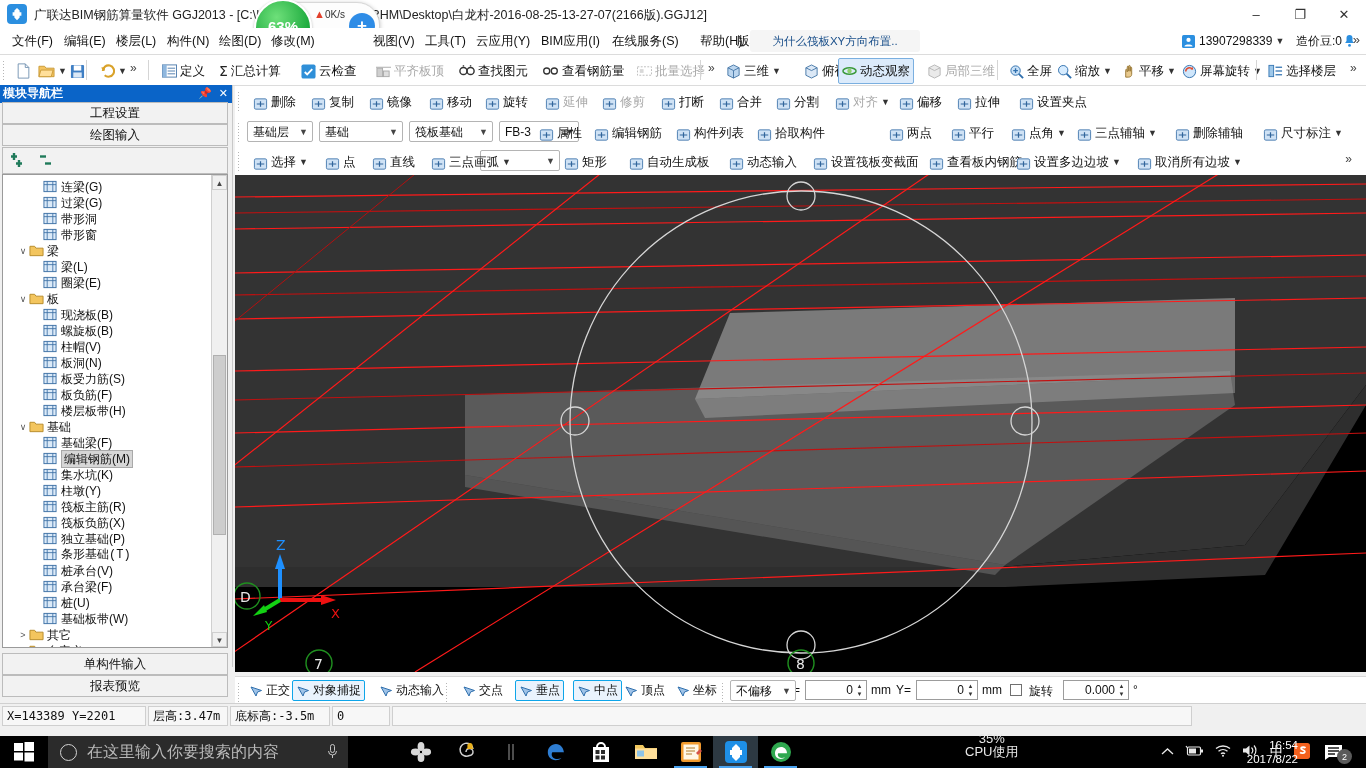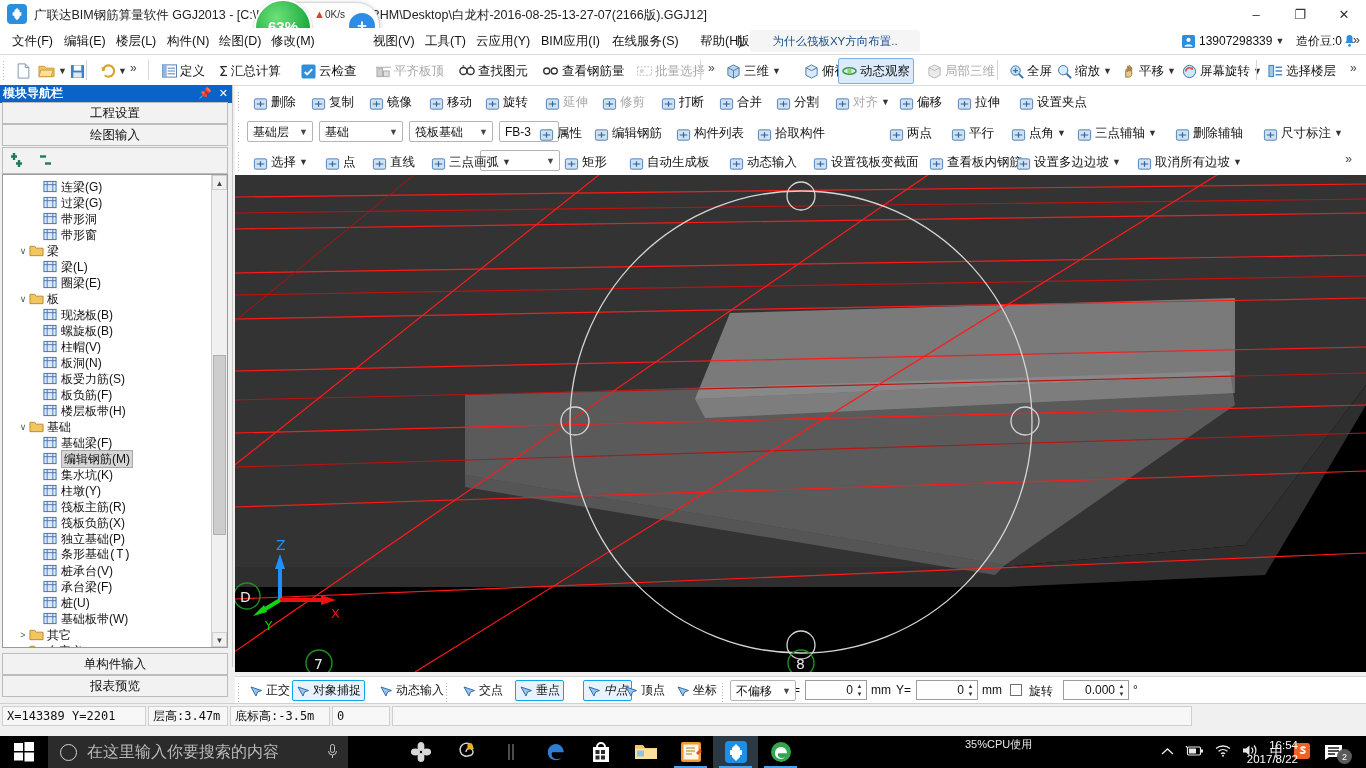--- a/index.html
+++ b/index.html
@@ -99,21 +99,21 @@
   .start{position:absolute;left:0;top:0;width:48px;height:32px;display:flex;align-items:center;justify-content:center;}
   .search{position:absolute;left:48px;top:0;width:300px;height:32px;background:#2b2b2b;display:flex;align-items:center;}
   .search-ring{width:15px;height:15px;border:1.6px solid #d4d4d4;border-radius:50%;margin-left:12px;}
   .search-ph{margin-left:10px;font-size:16px;color:#b9b9b9;white-space:nowrap;}
   .search-mic{position:absolute;right:10px;top:8px;color:#c6c6c6;font-size:13px;}
   .tb-apps{position:absolute;left:398px;top:0;height:32px;display:flex;align-items:center;}
   .tb-app{width:45px;height:32px;display:flex;align-items:center;justify-content:center;position:relative;}
   .tb-app.active{background:#2d3942;}
   .tb-app.active:after{content:"";position:absolute;left:6px;bottom:0;width:33px;height:2px;background:#4aa3f0;}
   .tb-app.run:after{content:"";position:absolute;left:6px;bottom:0;width:33px;height:2px;background:#4aa3f0;}
-  .cpu{position:absolute;left:965px;top:0;height:17px;display:flex;justify-content:center;align-items:center;color:#e8e8e8;font-size:11px;line-height:13px;}
+  .cpu{position:absolute;left:965px;top:0;height:17px;display:flex;flex-direction:column;justify-content:center;align-items:center;color:#e8e8e8;font-size:13px;line-height:13px;}
   .systray{position:absolute;right:56px;top:0;height:32px;display:flex;align-items:center;gap:11px;color:#eee;font-size:13px;}
   .clock{position:absolute;right:68px;top:0;height:32px;display:flex;flex-direction:column;justify-content:center;align-items:flex-end;color:#fff;font-size:11.5px;line-height:14px;}
   .notif{position:absolute;right:6px;top:0;width:52px;height:32px;display:flex;align-items:center;justify-content:center;}
   .notif-badge{position:absolute;right:8px;bottom:4px;width:15px;height:15px;border-radius:50%;background:#5a5a5a;color:#fff;font-size:9px;display:flex;align-items:center;justify-content:center;}
 </style>
 </head>
 <body>
 
 <div class="app">
 
@@ -736,21 +736,21 @@
           </svg></span>
         <span>设置夹点</span>
       </div>
     </div>
 
   <div class="tbrow tb3" id="tb3">
       <div class="grip" style="left: 2px;"></div>
       <div class="combo" style="left: 12px; width: 66px;"><span>基础层</span><span class="ar">▼</span></div>
       <div class="combo" style="left: 84px; width: 84px;"><span>基础</span><span class="ar">▼</span></div>
       <div class="combo" style="left: 174px; width: 84px;"><span>筏板基础</span><span class="ar">▼</span></div>
-      <div class="combo" style="left: 264px; width: 60px;"><span>FB-3</span><span class="ar">▼</span></div>
+      <div class="combo" style="left: 264px; width: 80px;"><span>FB-3</span><span class="ar">▼</span></div>
       <div class="tb-btn" style="left: 300px;">
         <span style="display: inline-block; width: 15px; height: 14px;"><svg width="15" height="14" viewBox="0 0 16 14">
             <rect x="1.5" y="1.5" width="13" height="11" rx="1.5" fill="#cfe2f5" stroke="#4a7cb0"></rect>
             <path d="M4 7h8M8 4v6" stroke="#31659b" stroke-width="1.3"></path>
           </svg></span>
         <span>属性</span>
       </div>
       <div class="tb-btn" style="left: 355px;">
         <span style="display: inline-block; width: 15px; height: 14px;"><svg width="15" height="14" viewBox="0 0 16 14">
             <rect x="1.5" y="1.5" width="13" height="11" rx="1.5" fill="#cfe2f5" stroke="#4a7cb0"></rect>
@@ -1026,21 +1026,21 @@
             <path d="M2 2l5 9 1.5-4 4-1.5z" fill="#9fc3e8" stroke="#2f6fad"></path>
           </svg></span>
         <span>交点</span>
       </div>
       <div class="sb-btn on" style="left: 280px;">
         <span style="display: inline-block; width: 14px; height: 13px;"><svg width="14" height="13" viewBox="0 0 14 13">
             <path d="M2 2l5 9 1.5-4 4-1.5z" fill="#9fc3e8" stroke="#2f6fad"></path>
           </svg></span>
         <span>垂点</span>
       </div>
-      <div class="sb-btn on" style="left: 348px; font-style: italic;">
+      <div class="sb-btn on" style="left: 338px;">
         <span style="display: inline-block; width: 14px; height: 13px;"><svg width="14" height="13" viewBox="0 0 14 13">
             <path d="M2 2l5 9 1.5-4 4-1.5z" fill="#9fc3e8" stroke="#2f6fad"></path>
           </svg></span>
         <span>中点</span>
       </div>
       <div class="sb-btn" style="left: 385px;">
         <span style="display: inline-block; width: 14px; height: 13px;"><svg width="14" height="13" viewBox="0 0 14 13">
             <path d="M2 2l5 9 1.5-4 4-1.5z" fill="#9fc3e8" stroke="#2f6fad"></path>
           </svg></span>
         <span>顶点</span>

